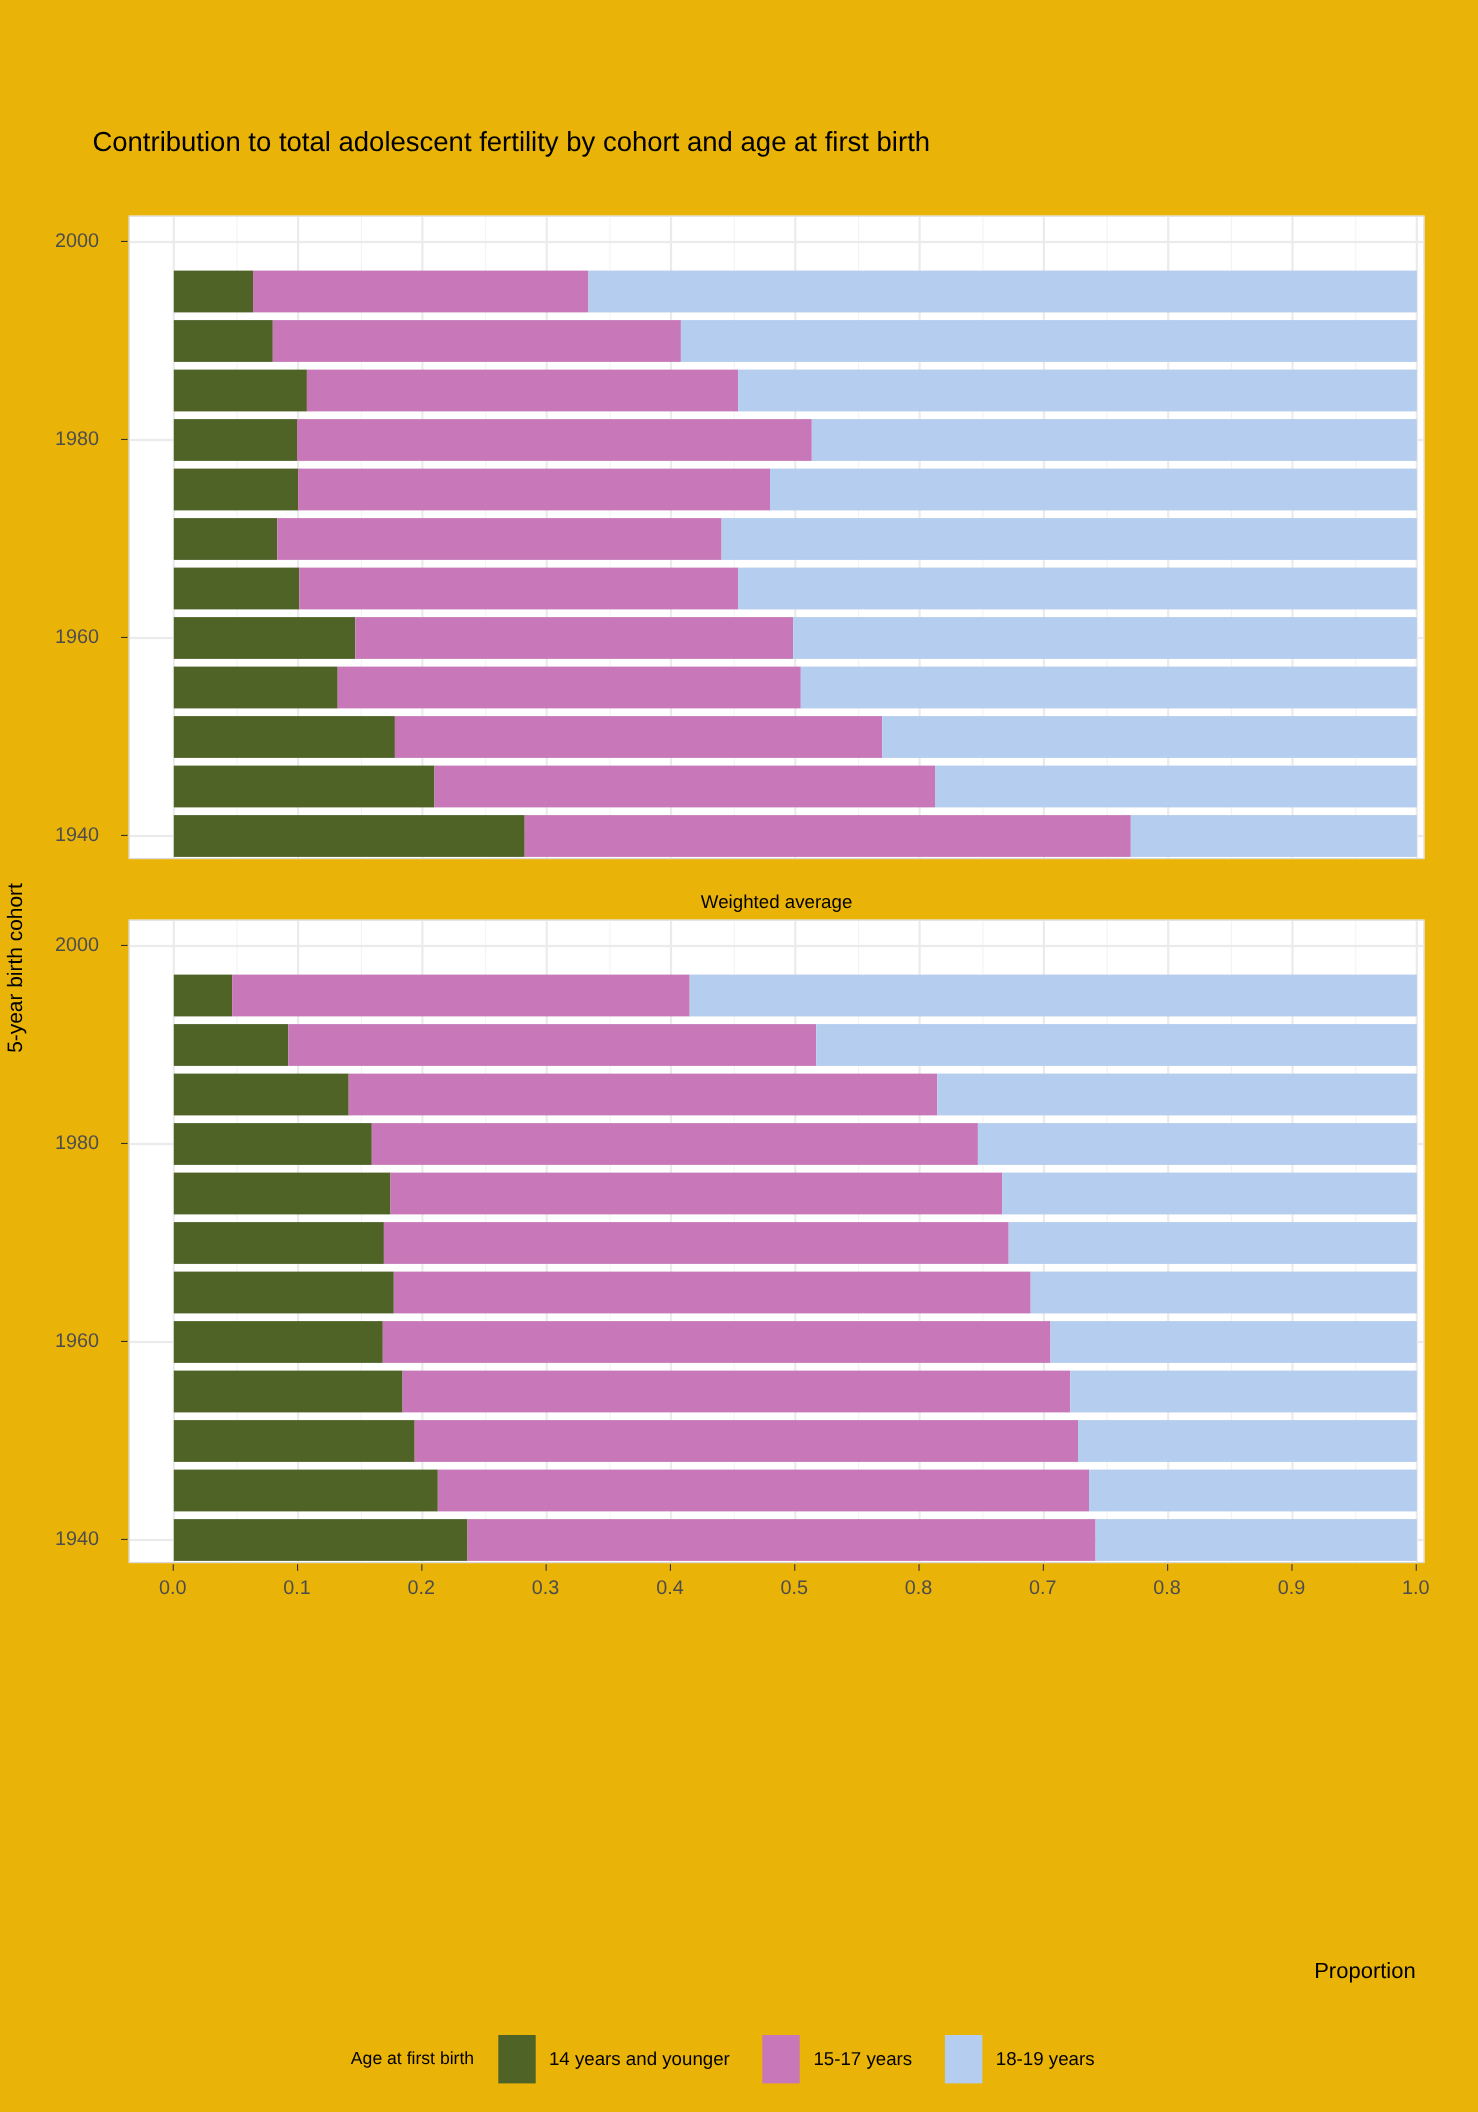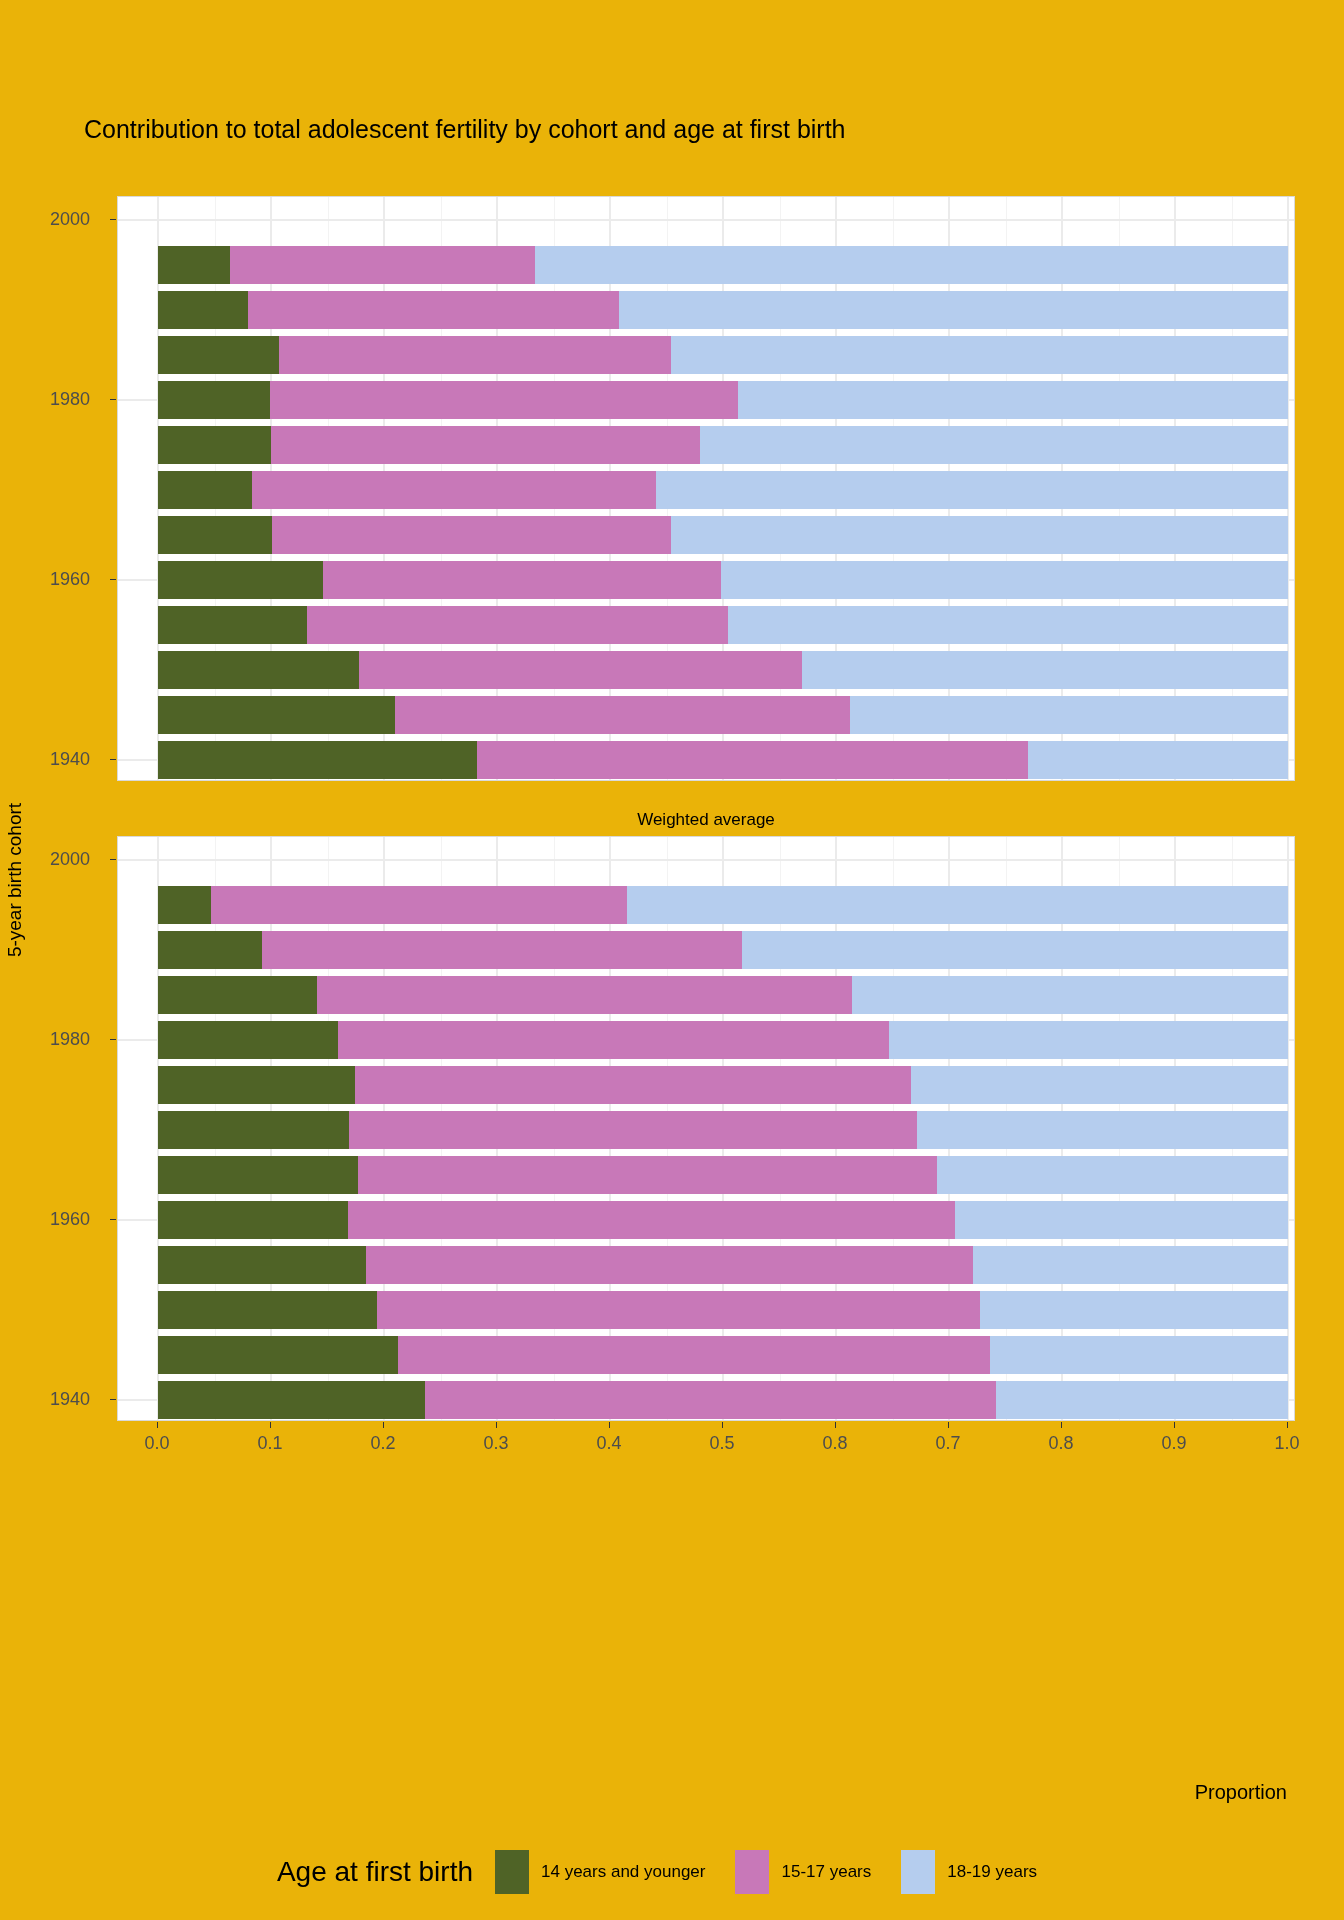--- a/index.html
+++ b/index.html
@@ -130,21 +130,21 @@
   .legend {
     position: absolute;
     left: 0; top: 1850px;
     width: 1344px;
     display: flex;
     align-items: center;
     justify-content: center;
     gap: 0px;
   }
   .legend-title {
-    font-size: 28px;
+    font-size: 16px;
     color: #000000;
     margin-right: 22px;
     white-space: nowrap;
   }
   .legend-item {
     display: flex;
     align-items: center;
     margin-right: 30px;
   }
   .legend-key {

